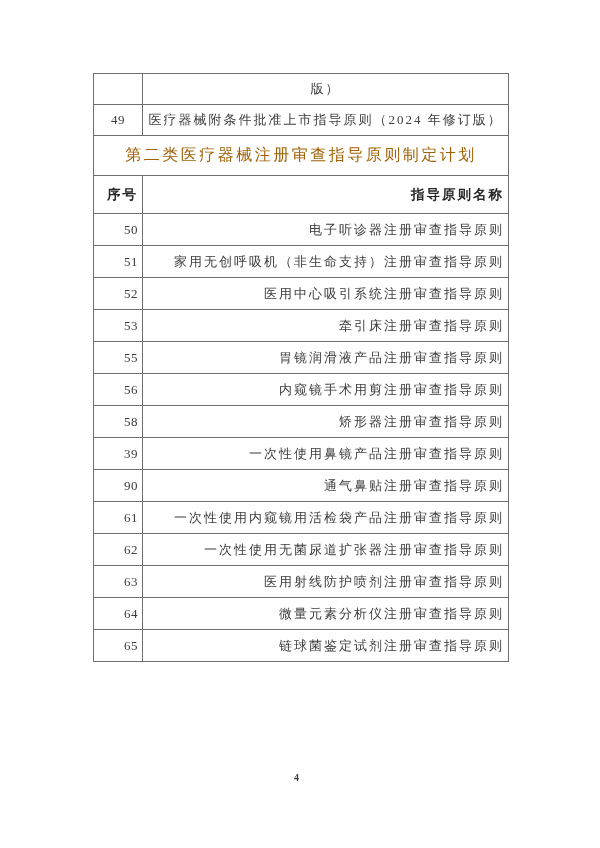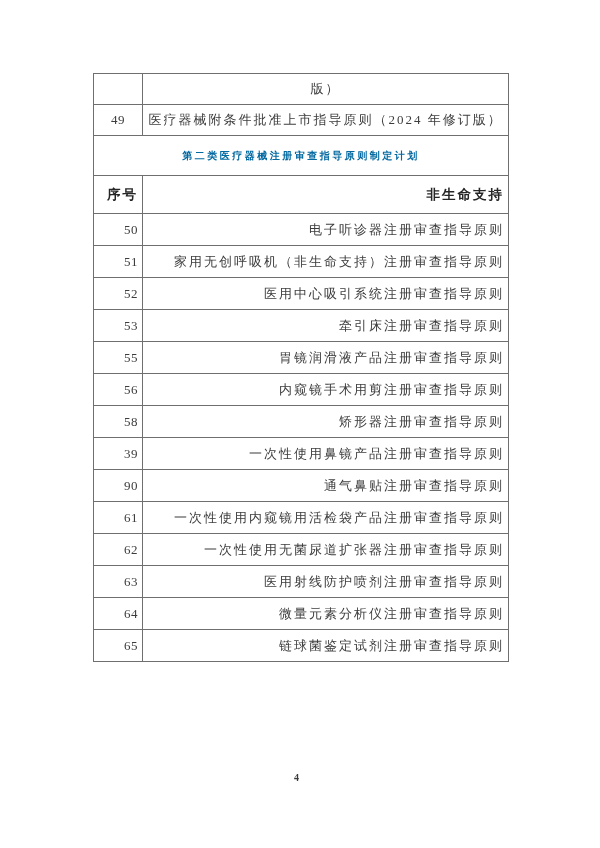--- a/index.html
+++ b/index.html
@@ -30,23 +30,23 @@
     color: #3c3c3c;
     box-sizing: border-box;
     overflow: hidden;
     white-space: nowrap;
   }
   td.seq { letter-spacing: 0.5px; }
   td.name { letter-spacing: 2px; }
   tr.r-cont td, tr.r-49 td { height: 31px; }
   tr.r-section td {
     height: 40px;
-    font-weight: bold;
-    font-size: 10px;
-    color: #0369a1;
+    font-weight: normal;
+    font-size: 16px;
+    color: #a16207;
     letter-spacing: 2.5px;
   }
   tr.r-colhead td {
     height: 38px;
     font-weight: bold;
     font-size: 13.5px;
     color: #262626;
     letter-spacing: 2px;
     text-align: right;
   }
@@ -83,21 +83,21 @@
       <td class="seq">49</td>
       <td class="name">医疗器械附条件批准上市指导原则（2024 年修订版）</td>
     </tr>
 
     <tr class="r-section">
       <td colspan="2">第二类医疗器械注册审查指导原则制定计划</td>
     </tr>
 
     <tr class="r-colhead">
       <td>序号</td>
-      <td>非生命支持</td>
+      <td>指导原则名称</td>
     </tr>
 
     <tr class="r-data">
       <td class="seq">50</td>
       <td class="name">电子听诊器注册审查指导原则</td>
     </tr>
     <tr class="r-data">
       <td class="seq">51</td>
       <td class="name">家用无创呼吸机（非生命支持）注册审查指导原则</td>
     </tr>

